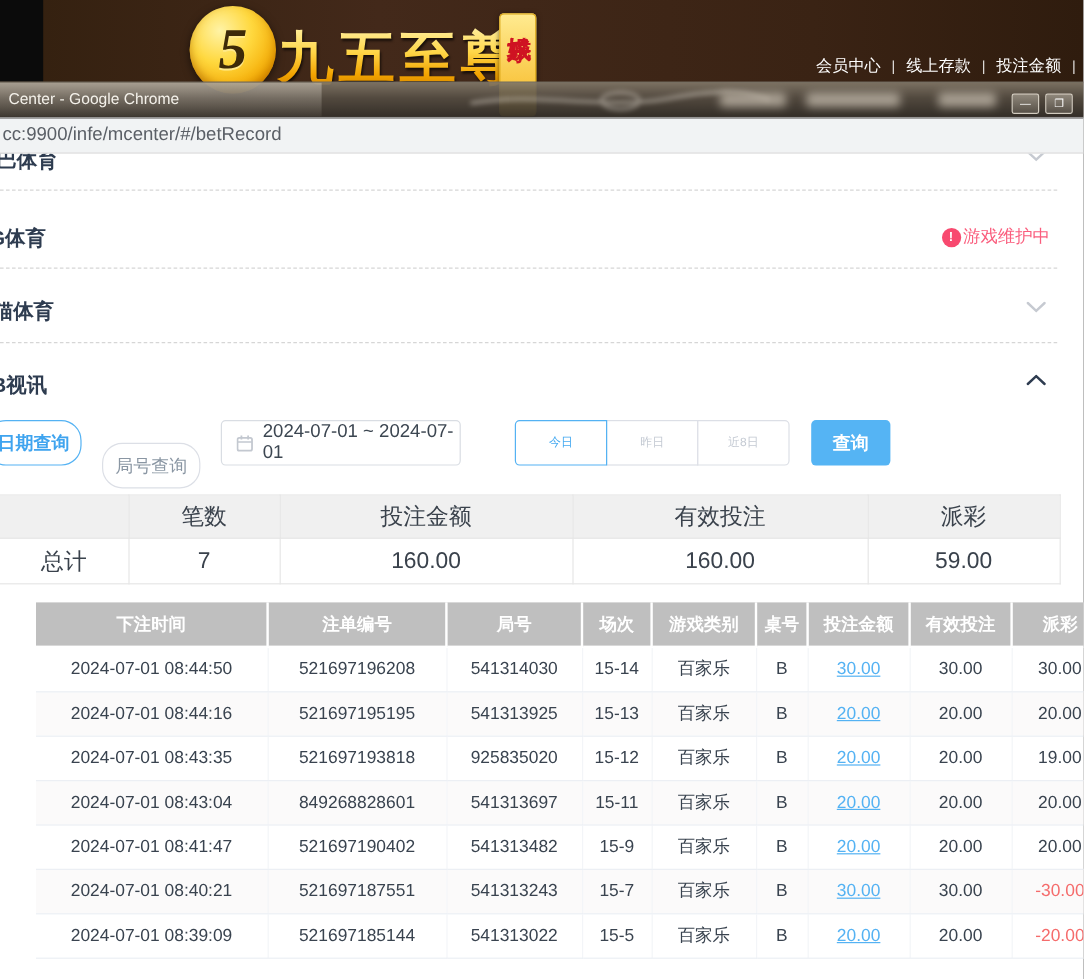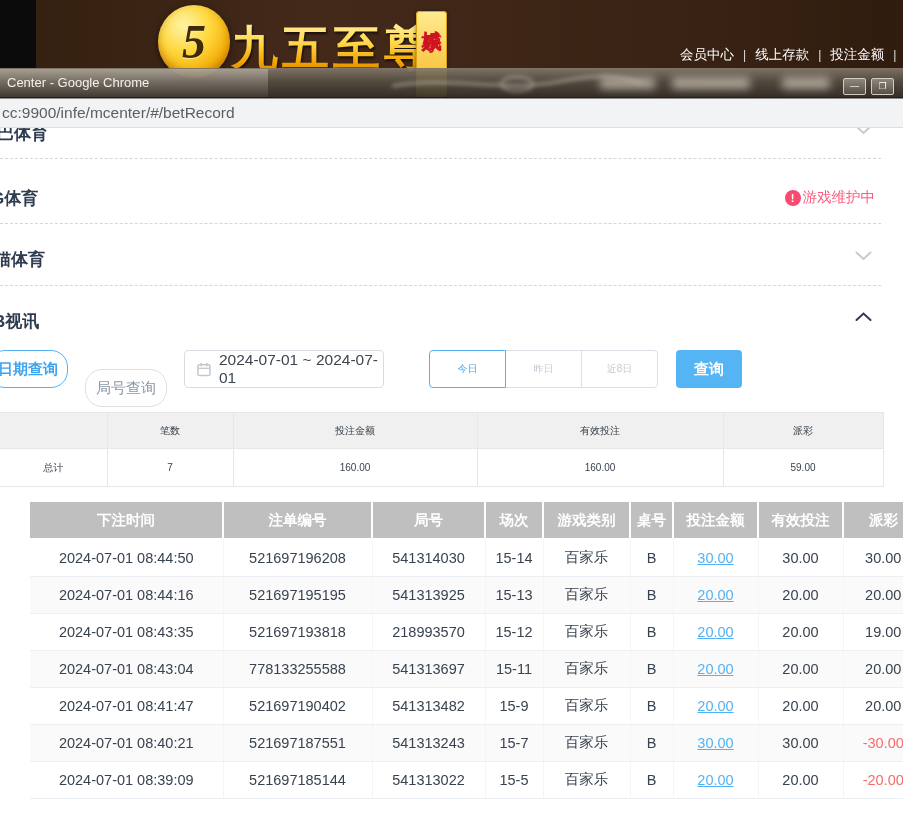--- a/index.html
+++ b/index.html
@@ -77,21 +77,21 @@
   .qt:first-child { margin-left:0; border-radius:4px 0 0 4px; }
   .qt:last-child { border-radius:0 4px 4px 0; }
   .qt.active { border-color:#54b2f3; color:#46aaf1; position:relative; z-index:2; }
   .search-btn { position:absolute; left:676px; top:350px; width:66px; height:38px; border:none;
     background:#55b4f4; color:#fff; font-size:15px; font-weight:bold; border-radius:4px; }
 
   
   .summary-table { position:absolute; left:0; top:412px; border-collapse:collapse; table-layout:fixed; width:883px; background:#fff; }
   .summary-table th { background:#f0f0f0; font-weight:normal; }
   .summary-table th, .summary-table td { border:1px solid #e7e7e7; height:38px; text-align:center;
-    font-size:10px; color:#3a424c; }
+    font-size:19px; color:#3a424c; }
   .summary-table th { height:36px; }
   .summary-table th:first-child, .summary-table td:first-child { border-left:none; }
 
   
   .bet-table { position:absolute; left:0; top:502px; border-collapse:collapse; table-layout:fixed; width:893px; background:#fff;margin-left:30px; }
   .bet-table th { background:#bfbfbf; color:#fff; font-size:14.5px; font-weight:bold; height:37px;
     border-right:2px solid #fff; border-bottom:2px solid #fff; text-align:center; }
   .bet-table th:last-child { border-right:none; }
   .bet-table td { height:37px; text-align:center; font-size:14.5px; color:#39434f;
     border-bottom:1px solid #eceff4; border-right:1px solid #f3f5f8; }
@@ -256,31 +256,31 @@
           <td data-interactable="false">15-13</td>
           <td data-interactable="false">百家乐</td>
           <td data-interactable="false">B</td>
           <td data-interactable="false"><a href="#" class="amount-link" data-interactable="true">20.00</a></td>
           <td data-interactable="false">20.00</td>
           <td data-interactable="false">20.00</td>
         </tr>
         <tr data-interactable="false">
           <td data-interactable="false">2024-07-01 08:43:35</td>
           <td data-interactable="false">521697193818</td>
-          <td data-interactable="false">218993570</td>
+          <td data-interactable="false">925835020</td>
           <td data-interactable="false">15-12</td>
           <td data-interactable="false">百家乐</td>
           <td data-interactable="false">B</td>
           <td data-interactable="false"><a href="#" class="amount-link" data-interactable="true">20.00</a></td>
           <td data-interactable="false">20.00</td>
           <td data-interactable="false">19.00</td>
         </tr>
         <tr data-interactable="false">
           <td data-interactable="false">2024-07-01 08:43:04</td>
-          <td data-interactable="false">778133255588</td>
+          <td data-interactable="false">849268828601</td>
           <td data-interactable="false">541313697</td>
           <td data-interactable="false">15-11</td>
           <td data-interactable="false">百家乐</td>
           <td data-interactable="false">B</td>
           <td data-interactable="false"><a href="#" class="amount-link" data-interactable="true">20.00</a></td>
           <td data-interactable="false">20.00</td>
           <td data-interactable="false">20.00</td>
         </tr>
         <tr data-interactable="false">
           <td data-interactable="false">2024-07-01 08:41:47</td>

